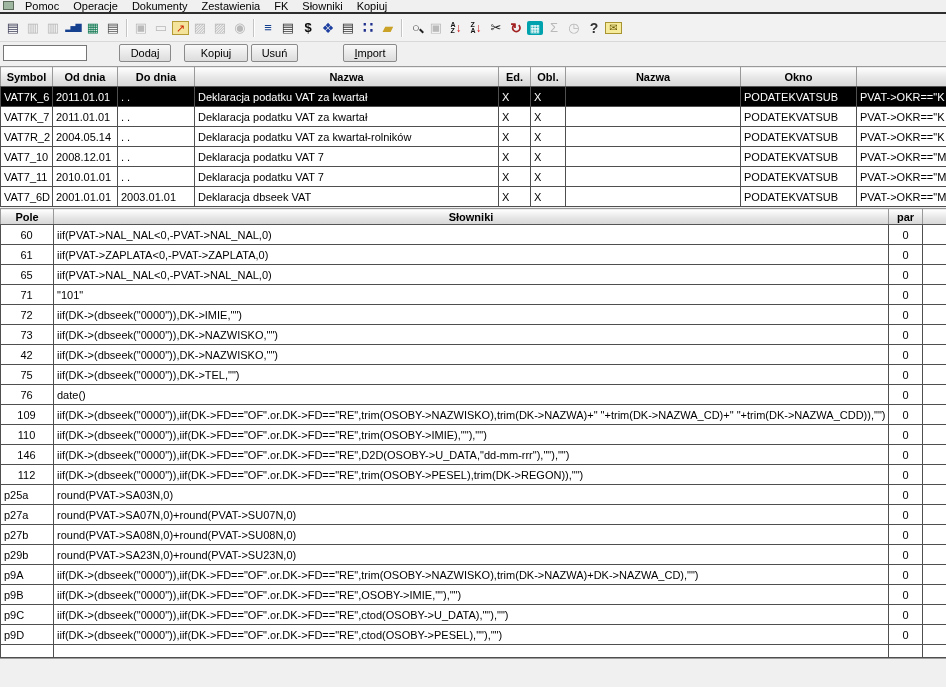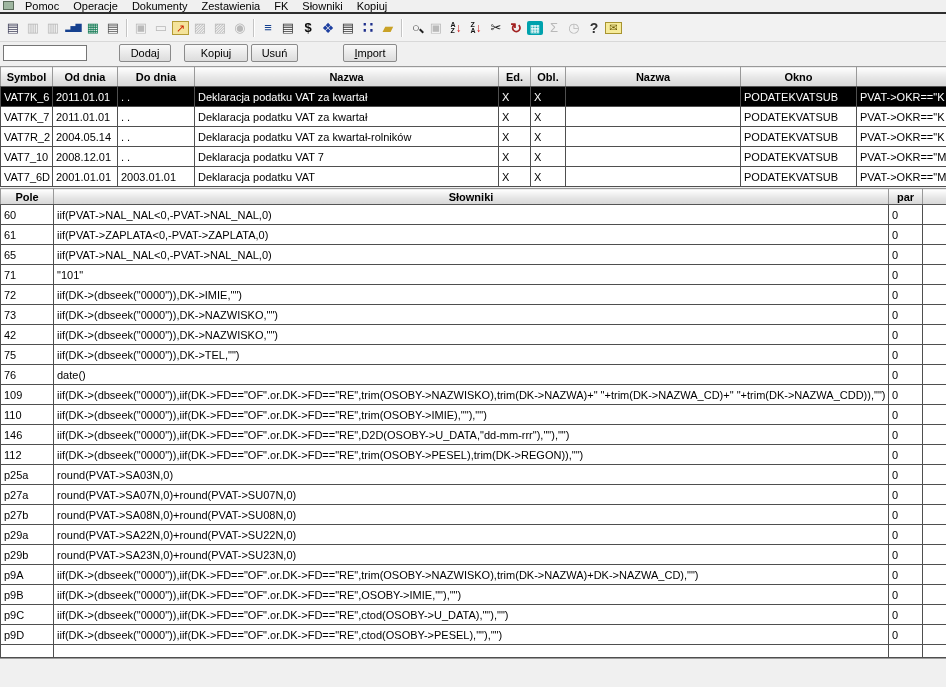--- a/index.html
+++ b/index.html
@@ -52,21 +52,21 @@
   .ul1::first-letter{text-decoration:underline}
 
   
   table{border-collapse:collapse;table-layout:fixed;width:946px;font-size:11px}
   th{font-weight:bold;height:18px;padding:0 0;background:linear-gradient(#ffffff,#e6e6e6 55%,#d7d7d7);
      border:1px solid #999;border-bottom:1px solid #555;overflow:hidden;white-space:nowrap}
   td{height:19px;padding:0 3px;border:1px solid #4f4f4f;overflow:hidden;white-space:nowrap;background:#fff}
   #t1 th{height:19px}
   #t2 th{height:15px}
   .c{text-align:left}
-  .r{text-align:left}
+  .r{text-align:center}
   tr.sel td{background:#000000;color:#fff}
   .spacer1{height:1px}
   #t2 td.pole{padding-right:4px}
   td.empty-sm{height:12px}
   .footer{height:8px;background:#f0f0f0;border-top:1px solid #9c9c9c}
 </style>
 </head>
 <body>
 
 <div id="screen">
@@ -209,24 +209,35 @@
       <td class="c">2008.12.01</td>
       <td class="c">. .</td>
       <td>Deklaracja podatku VAT 7</td>
       <td class="c">X</td>
       <td class="c">X</td>
       <td></td>
       <td>PODATEKVATSUB</td>
       <td>PVAT-&gt;OKR=="M</td>
     </tr>
     <tr>
+      <td>VAT7_11</td>
+      <td class="c">2010.01.01</td>
+      <td class="c">. .</td>
+      <td>Deklaracja podatku VAT 7</td>
+      <td class="c">X</td>
+      <td class="c">X</td>
+      <td></td>
+      <td>PODATEKVATSUB</td>
+      <td>PVAT-&gt;OKR=="M</td>
+    </tr>
+    <tr>
       <td>VAT7_6D</td>
       <td class="c">2001.01.01</td>
       <td class="c">2003.01.01</td>
-      <td>Deklaracja podatku VAT</td>
+      <td>Deklaracja dbseek VAT</td>
       <td class="c">X</td>
       <td class="c">X</td>
       <td></td>
       <td>PODATEKVATSUB</td>
       <td>PVAT-&gt;OKR=="M</td>
     </tr>
   </tbody>
     </table>
 
   <div class="spacer1"></div>
@@ -335,26 +346,20 @@
           <td class="r">0</td>
           <td></td>
         </tr>
     <tr>
           <td class="pole">p27b</td>
           <td>round(PVAT-&gt;SA08N,0)+round(PVAT-&gt;SU08N,0)</td>
           <td class="r">0</td>
           <td></td>
         </tr>
     <tr>
-          <td class="pole">p29a</td>
-          <td>round(PVAT-&gt;SA22N,0)+round(PVAT-&gt;SU22N,0)</td>
-          <td class="r">0</td>
-          <td></td>
-        </tr>
-    <tr>
           <td class="pole">p29b</td>
           <td>round(PVAT-&gt;SA23N,0)+round(PVAT-&gt;SU23N,0)</td>
           <td class="r">0</td>
           <td></td>
         </tr>
     <tr>
           <td class="pole">p9A</td>
           <td>iif(DK-&gt;(dbseek("0000")),iif(DK-&gt;FD=="OF".or.DK-&gt;FD=="RE",trim(OSOBY-&gt;NAZWISKO),trim(DK-&gt;NAZWA)+DK-&gt;NAZWA_CD),"")</td>
           <td class="r">0</td>
           <td></td>

